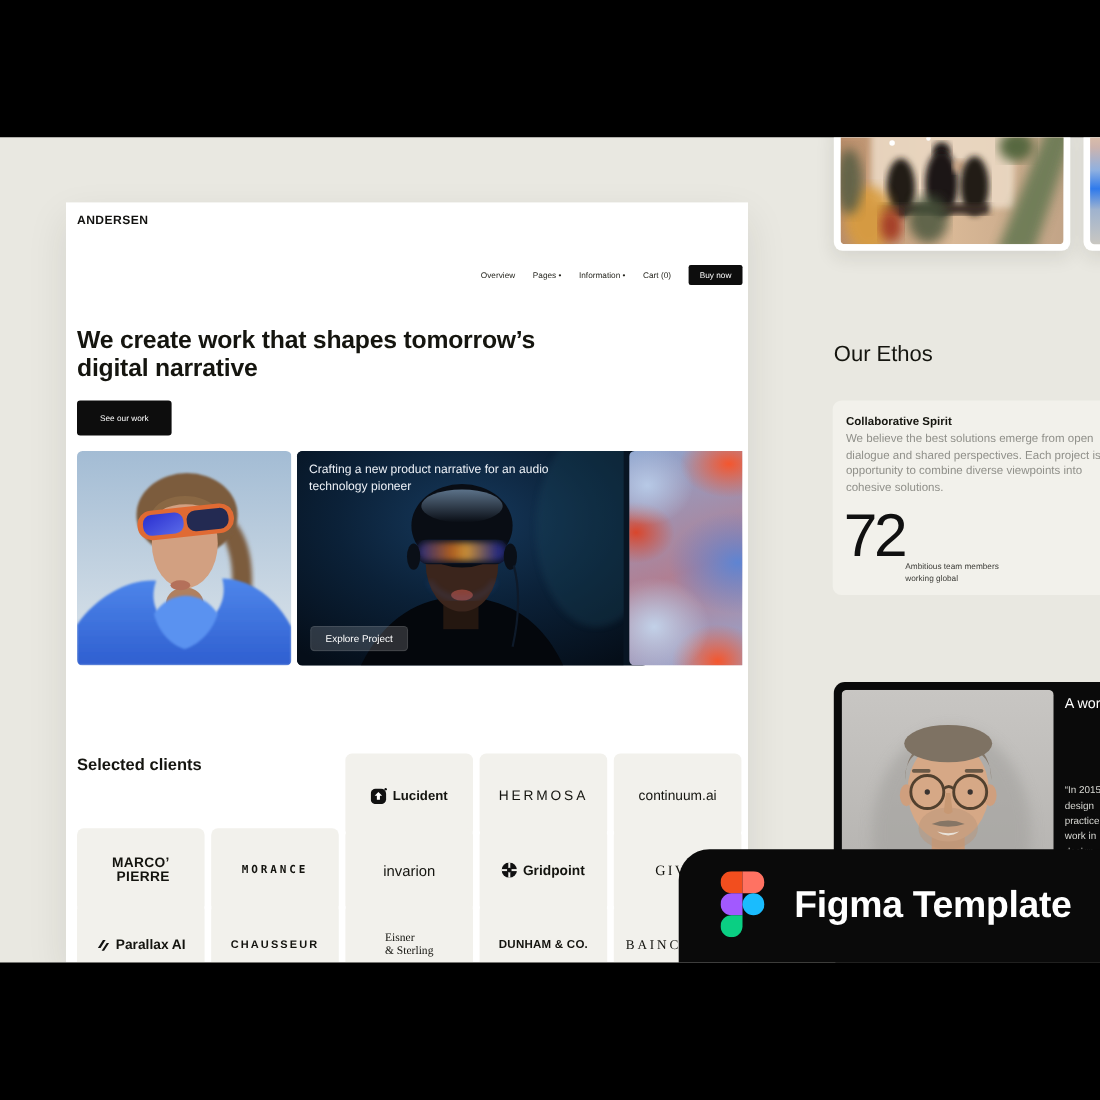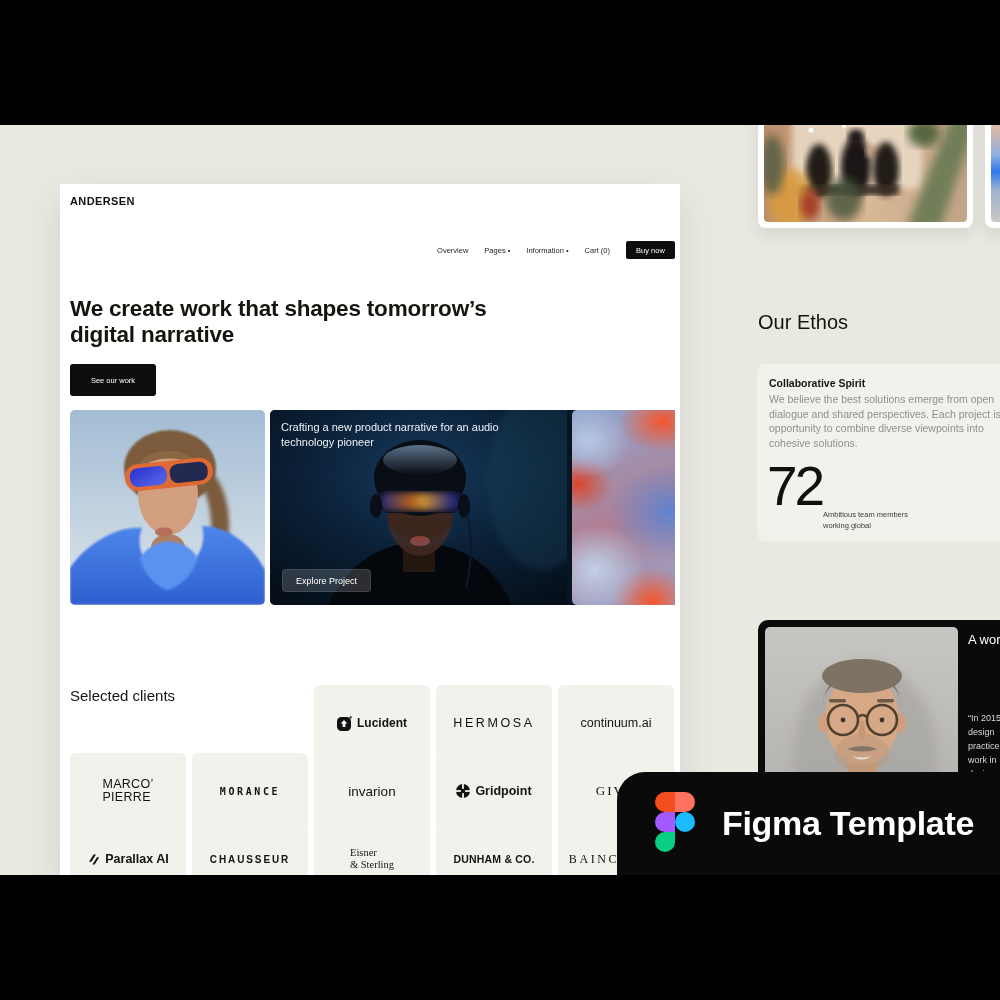--- a/index.html
+++ b/index.html
@@ -38,29 +38,29 @@
       radial-gradient(84px 62px at 96% 52%,#5e84d2 0%,rgba(94,132,210,0) 75%),
       radial-gradient(60px 48px at 78% 98%,#f4562e 0%,rgba(244,86,46,0) 70%),
       linear-gradient(160deg,#8ea6cf 0%,#b07f93 55%,#97a6cf 100%);}
   .vr-caption{position:absolute;left:11px;top:10px;width:262px;font-size:11px;line-height:15px;color:#edf1f7;}
   .vr-caption span{display:block;}
   .explore-btn{position:absolute;left:12px;bottom:13px;width:89px;height:23px;border-radius:4px;
                background:rgba(255,255,255,.16);border:1px solid rgba(255,255,255,.10);
                color:#fff;font-size:9px;display:flex;align-items:center;justify-content:center;
                font-family:inherit;cursor:pointer;}
 
-  .clients-heading{position:absolute;left:10px;top:503px;font-size:15px;font-weight:400;color:#14140f;}
+  .clients-heading{position:absolute;left:10px;top:503px;font-size:15px;font-weight:700;color:#14140f;}
   .tile{position:absolute;width:116px;height:76px;background:#F2F1EC;border-radius:6px;
         display:flex;align-items:center;justify-content:center;gap:5px;color:#14140f;}
   .c1{left:10px;} .c2{left:132px;} .c3{left:254px;} .c4{left:376px;} .c5{left:498px;}
   .r1{top:501px;} .r2{top:569px;} .r3{top:637px;}
   .lg-lucident{font-size:12px;font-weight:700;}
   .lg-hermosa{font-size:12.5px;font-weight:500;letter-spacing:2.6px;}
   .lg-continuum{font-size:12.5px;font-weight:500;}
-  .lg-marco{font-size:12.5px;font-weight:400;line-height:13px;text-align:left;letter-spacing:.3px;}
+  .lg-marco{font-size:12.5px;font-weight:700;line-height:13px;text-align:right;letter-spacing:.3px;}
   .lg-marco span{display:block;}
   .lg-morance{font-family:"DejaVu Sans Mono","Liberation Mono",monospace;font-size:10px;letter-spacing:2.6px;font-weight:700;}
   .lg-invarion{font-size:13.5px;font-weight:500;}
   .lg-gridpoint{font-size:12.5px;font-weight:700;}
   .lg-givo{font-family:"Liberation Serif","DejaVu Serif",serif;font-size:13px;letter-spacing:2px;}
   .lg-parallax{font-size:12.5px;font-weight:700;}
   .lg-chausseur{font-size:10px;font-weight:700;letter-spacing:1.9px;}
   .lg-eisner{font-family:"Liberation Serif","DejaVu Serif",serif;font-size:10.5px;line-height:12.5px;text-align:left;}
   .lg-eisner span{display:block;}
   .lg-dunham{font-size:10.5px;font-weight:800;letter-spacing:.2px;}

